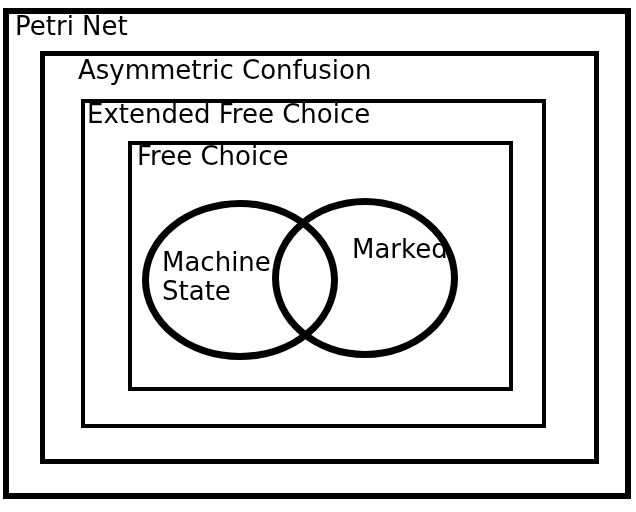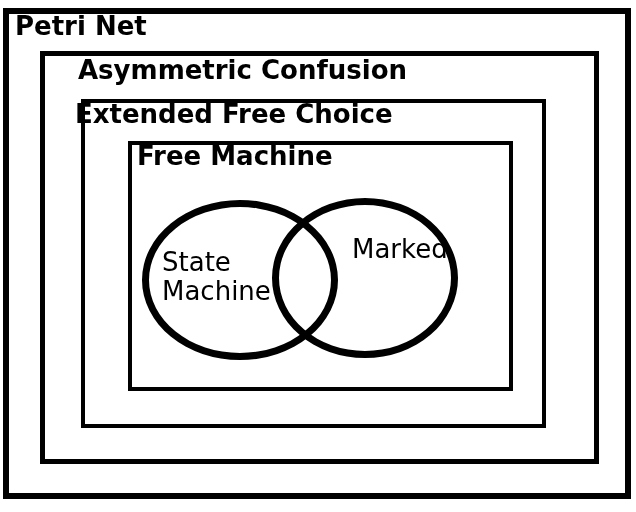--- a/index.html
+++ b/index.html
@@ -41,25 +41,24 @@
   .box-fc {
     left: 128px; top: 141px;
     width: 385px; height: 250px;
     border-width: 4px;
   }
   .set-label {
     position: absolute;
     font-size: 26px;
     line-height: 1.15;
     white-space: nowrap;
-    font-weight: bold;
   }
   .lbl-petri { left: 15px; top: 12px; }
   .lbl-asym  { left: 56px; top: 56px; margin-left: 22px; }
-  .lbl-efc   { left: 75px; top: 100px; }
+  .lbl-efc   { left: 87px; top: 100px; }
   .lbl-fc    { left: 137px; top: 142px; }
   .ellipse {
     position: absolute;
     box-sizing: border-box;
     border: 7px solid #000000;
     border-radius: 50%;
     background: transparent;
   }
   .ellipse-sm {
     left: 142px; top: 200px;
@@ -86,27 +85,27 @@
   <div class="set-box box-petri"></div>
   <div class="set-label lbl-petri">Petri Net</div>
 
   <div class="set-box box-asym"></div>
   <div class="set-label lbl-asym">Asymmetric Confusion</div>
 
   <div class="set-box box-efc"></div>
   <div class="set-label lbl-efc">Extended Free Choice</div>
 
   <div class="set-box box-fc"></div>
-  <div class="set-label lbl-fc">Free Machine</div>
+  <div class="set-label lbl-fc">Free Choice</div>
 
   <div class="ellipse ellipse-sm"></div>
   <div class="ellipse ellipse-mg"></div>
 
   <div class="circle-label lbl-sm">
+    <span>Machine</span>
     <span>State</span>
-    <span>Machine</span>
   </div>
 
   <div class="circle-label lbl-mg">
     <span>Marked</span>
   </div>
 
 </div>
 
 </body></html>

